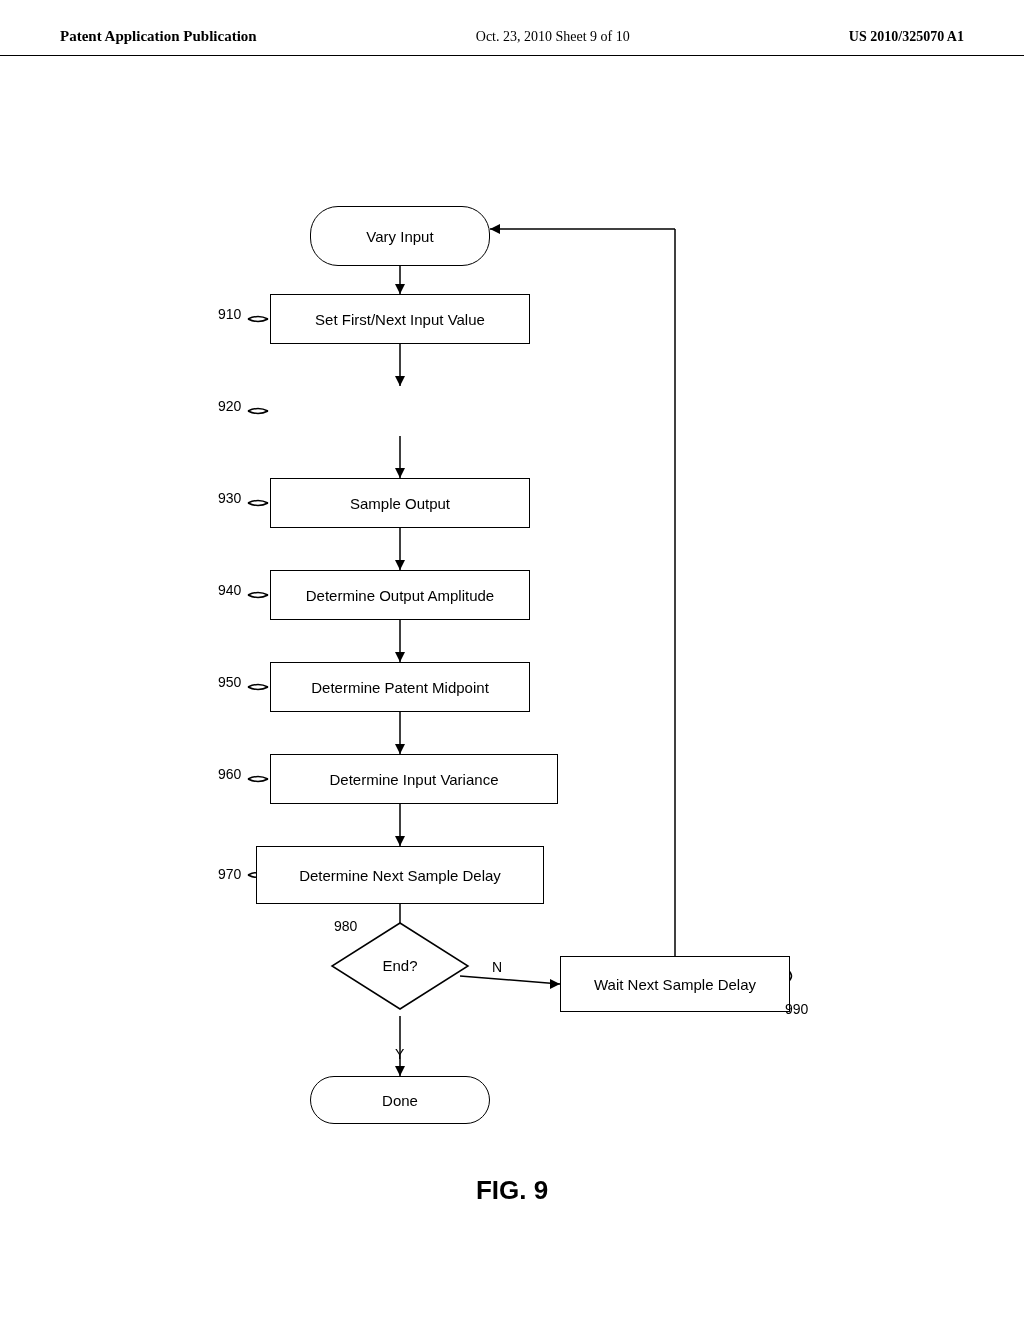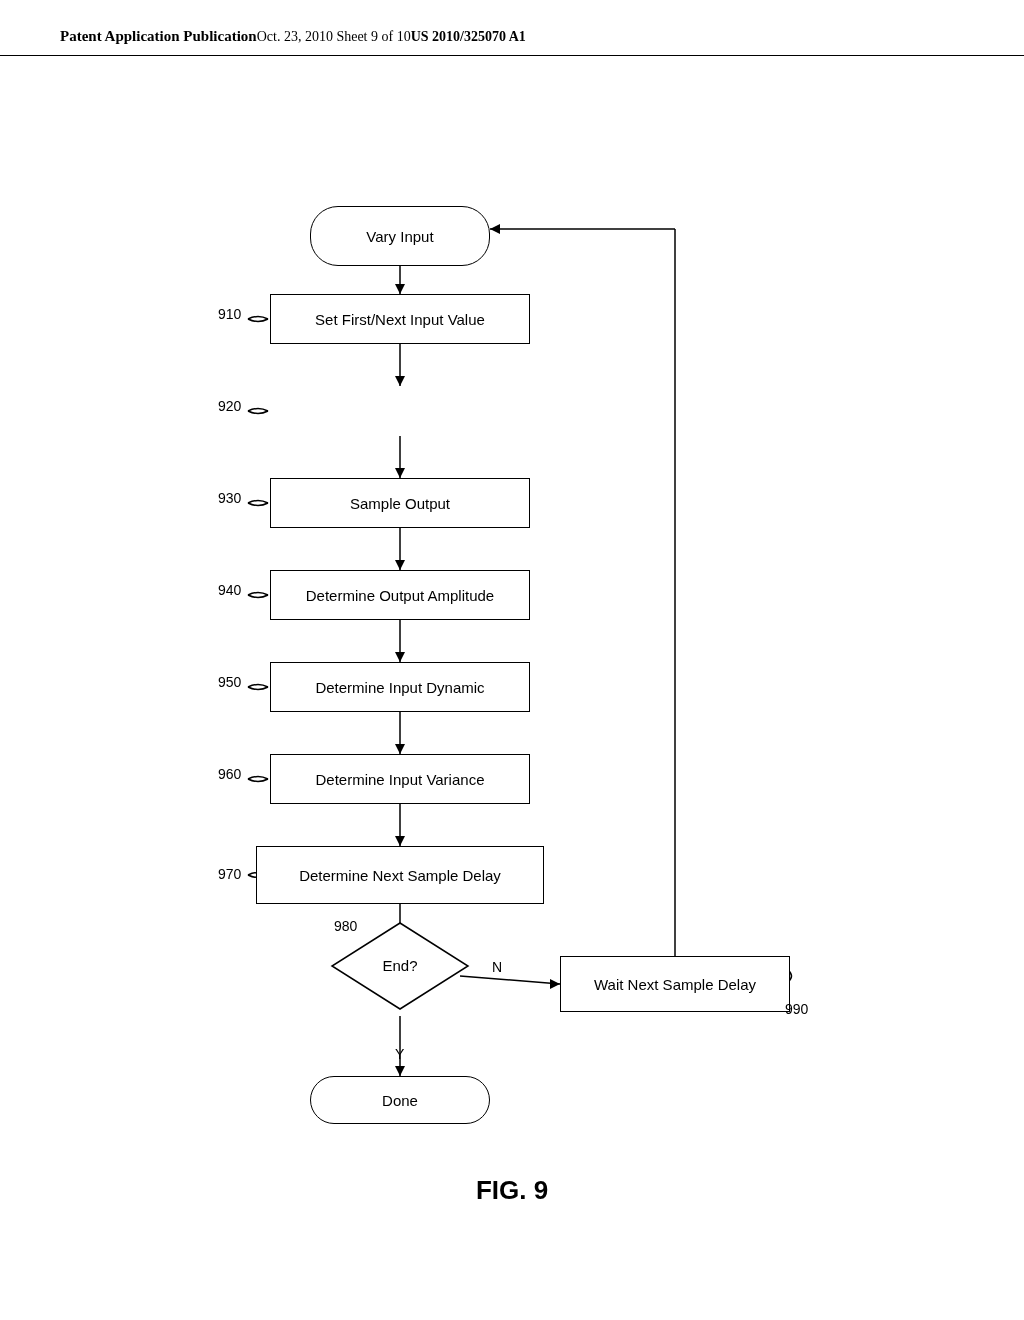--- a/index.html
+++ b/index.html
@@ -7,21 +7,21 @@
       background: #fff;
       font-family: 'Times New Roman', Times, serif;
       width: 1024px;
       min-height: 1320px;
       position: relative;
       overflow-x: hidden;
     }
 
     .page-header {
       display: flex;
-      justify-content: flex-start;
+      justify-content: space-between;
       align-items: center;
       padding: 28px 60px 10px 60px;
       border-bottom: 1px solid #000;
       font-size: 14px;
     }
 
     .header-left {
       font-weight: bold;
       font-size: 15px;
     }
@@ -175,25 +175,25 @@
     <span>Sample Output</span>
   </div>
   <span class="label-ref" style="left:218px;top:434px;">930</span>
 
   <div class="fc-node fc-process" style="left:270px;top:514px;width:260px;height:50px;">
     <span>Determine Output Amplitude</span>
   </div>
   <span class="label-ref" style="left:218px;top:526px;">940</span>
 
   <div class="fc-node fc-process" style="left:270px;top:606px;width:260px;height:50px;">
-    <span>Determine Input Dynamic</span>
+    <span>Determine Patent Midpoint</span>
   </div>
   <span class="label-ref" style="left:218px;top:618px;">950</span>
 
-  <div class="fc-node fc-process" style="left:270px;top:698px;width:260px;height:50px;">
+  <div class="fc-node fc-process" style="left:270px;top:698px;width:288px;height:50px;">
     <span>Determine Input Variance</span>
   </div>
   <span class="label-ref" style="left:218px;top:710px;">960</span>
 
   <div class="fc-node fc-process" style="left:256px;top:790px;width:288px;height:58px;">
     <span>Determine Next Sample Delay</span>
   </div>
   <span class="label-ref" style="left:218px;top:810px;">970</span>
 
   <svg style="position:absolute;left:330px;top:865px;width:140px;height:90px;">

